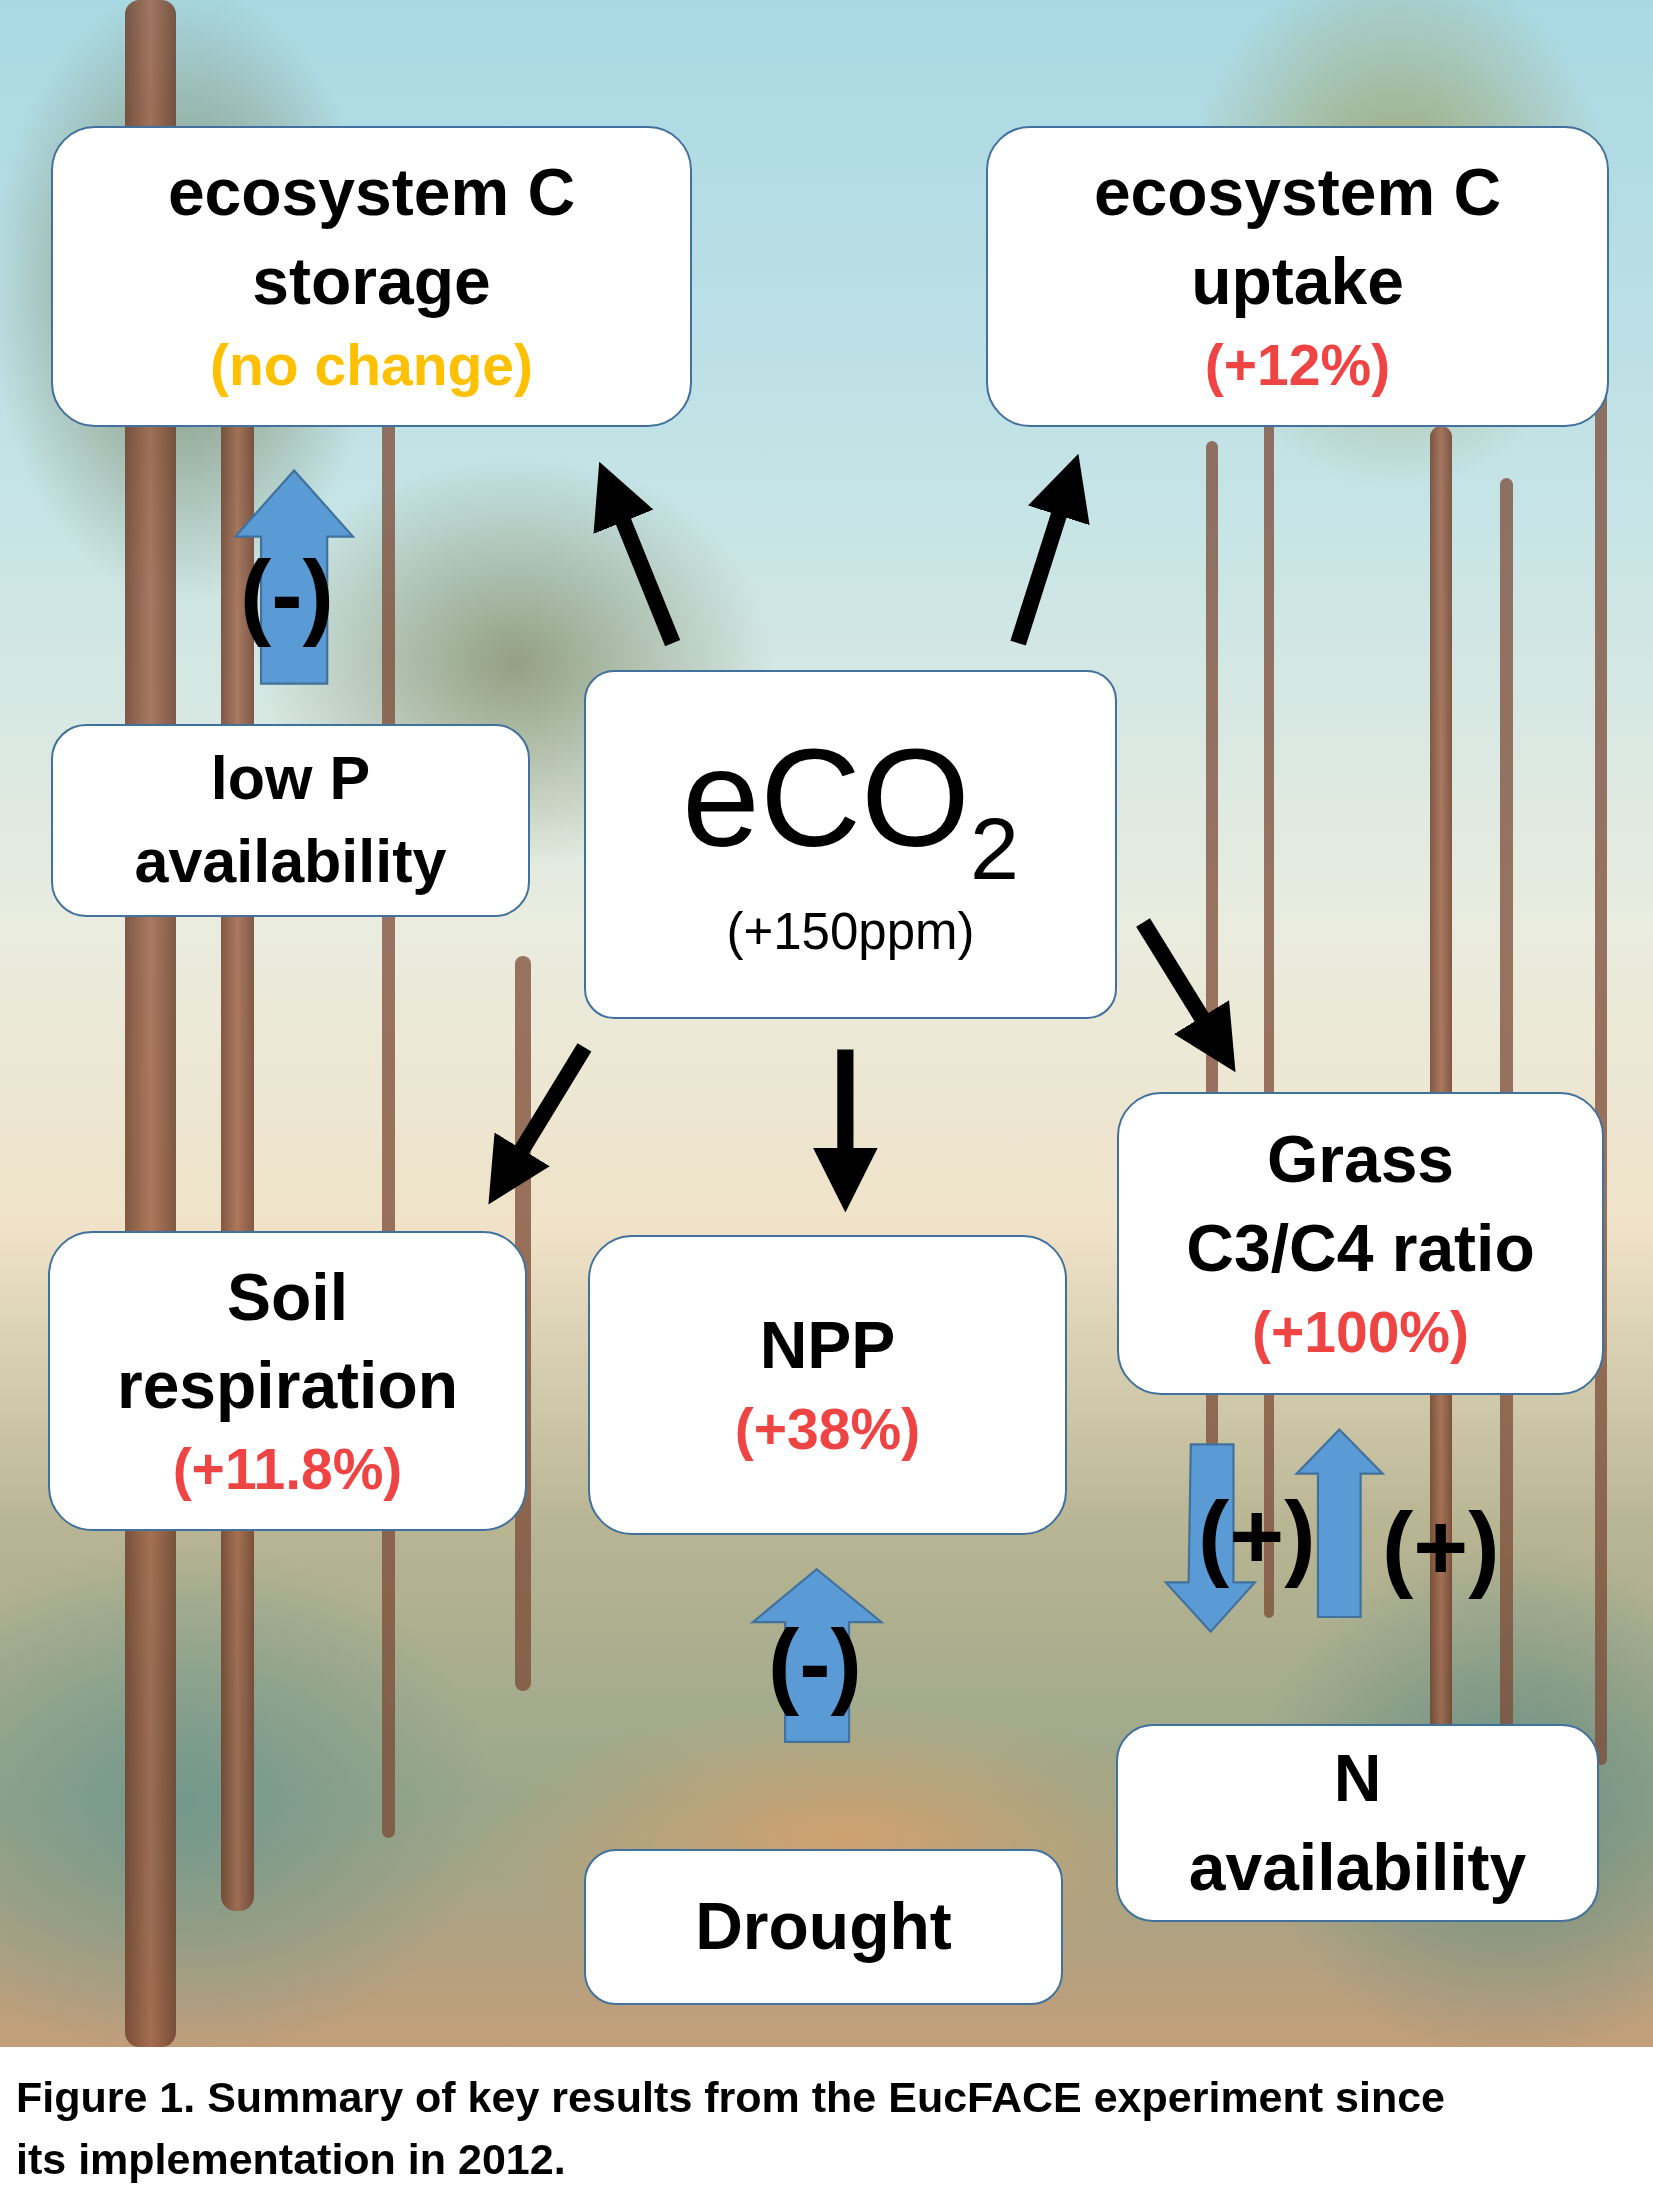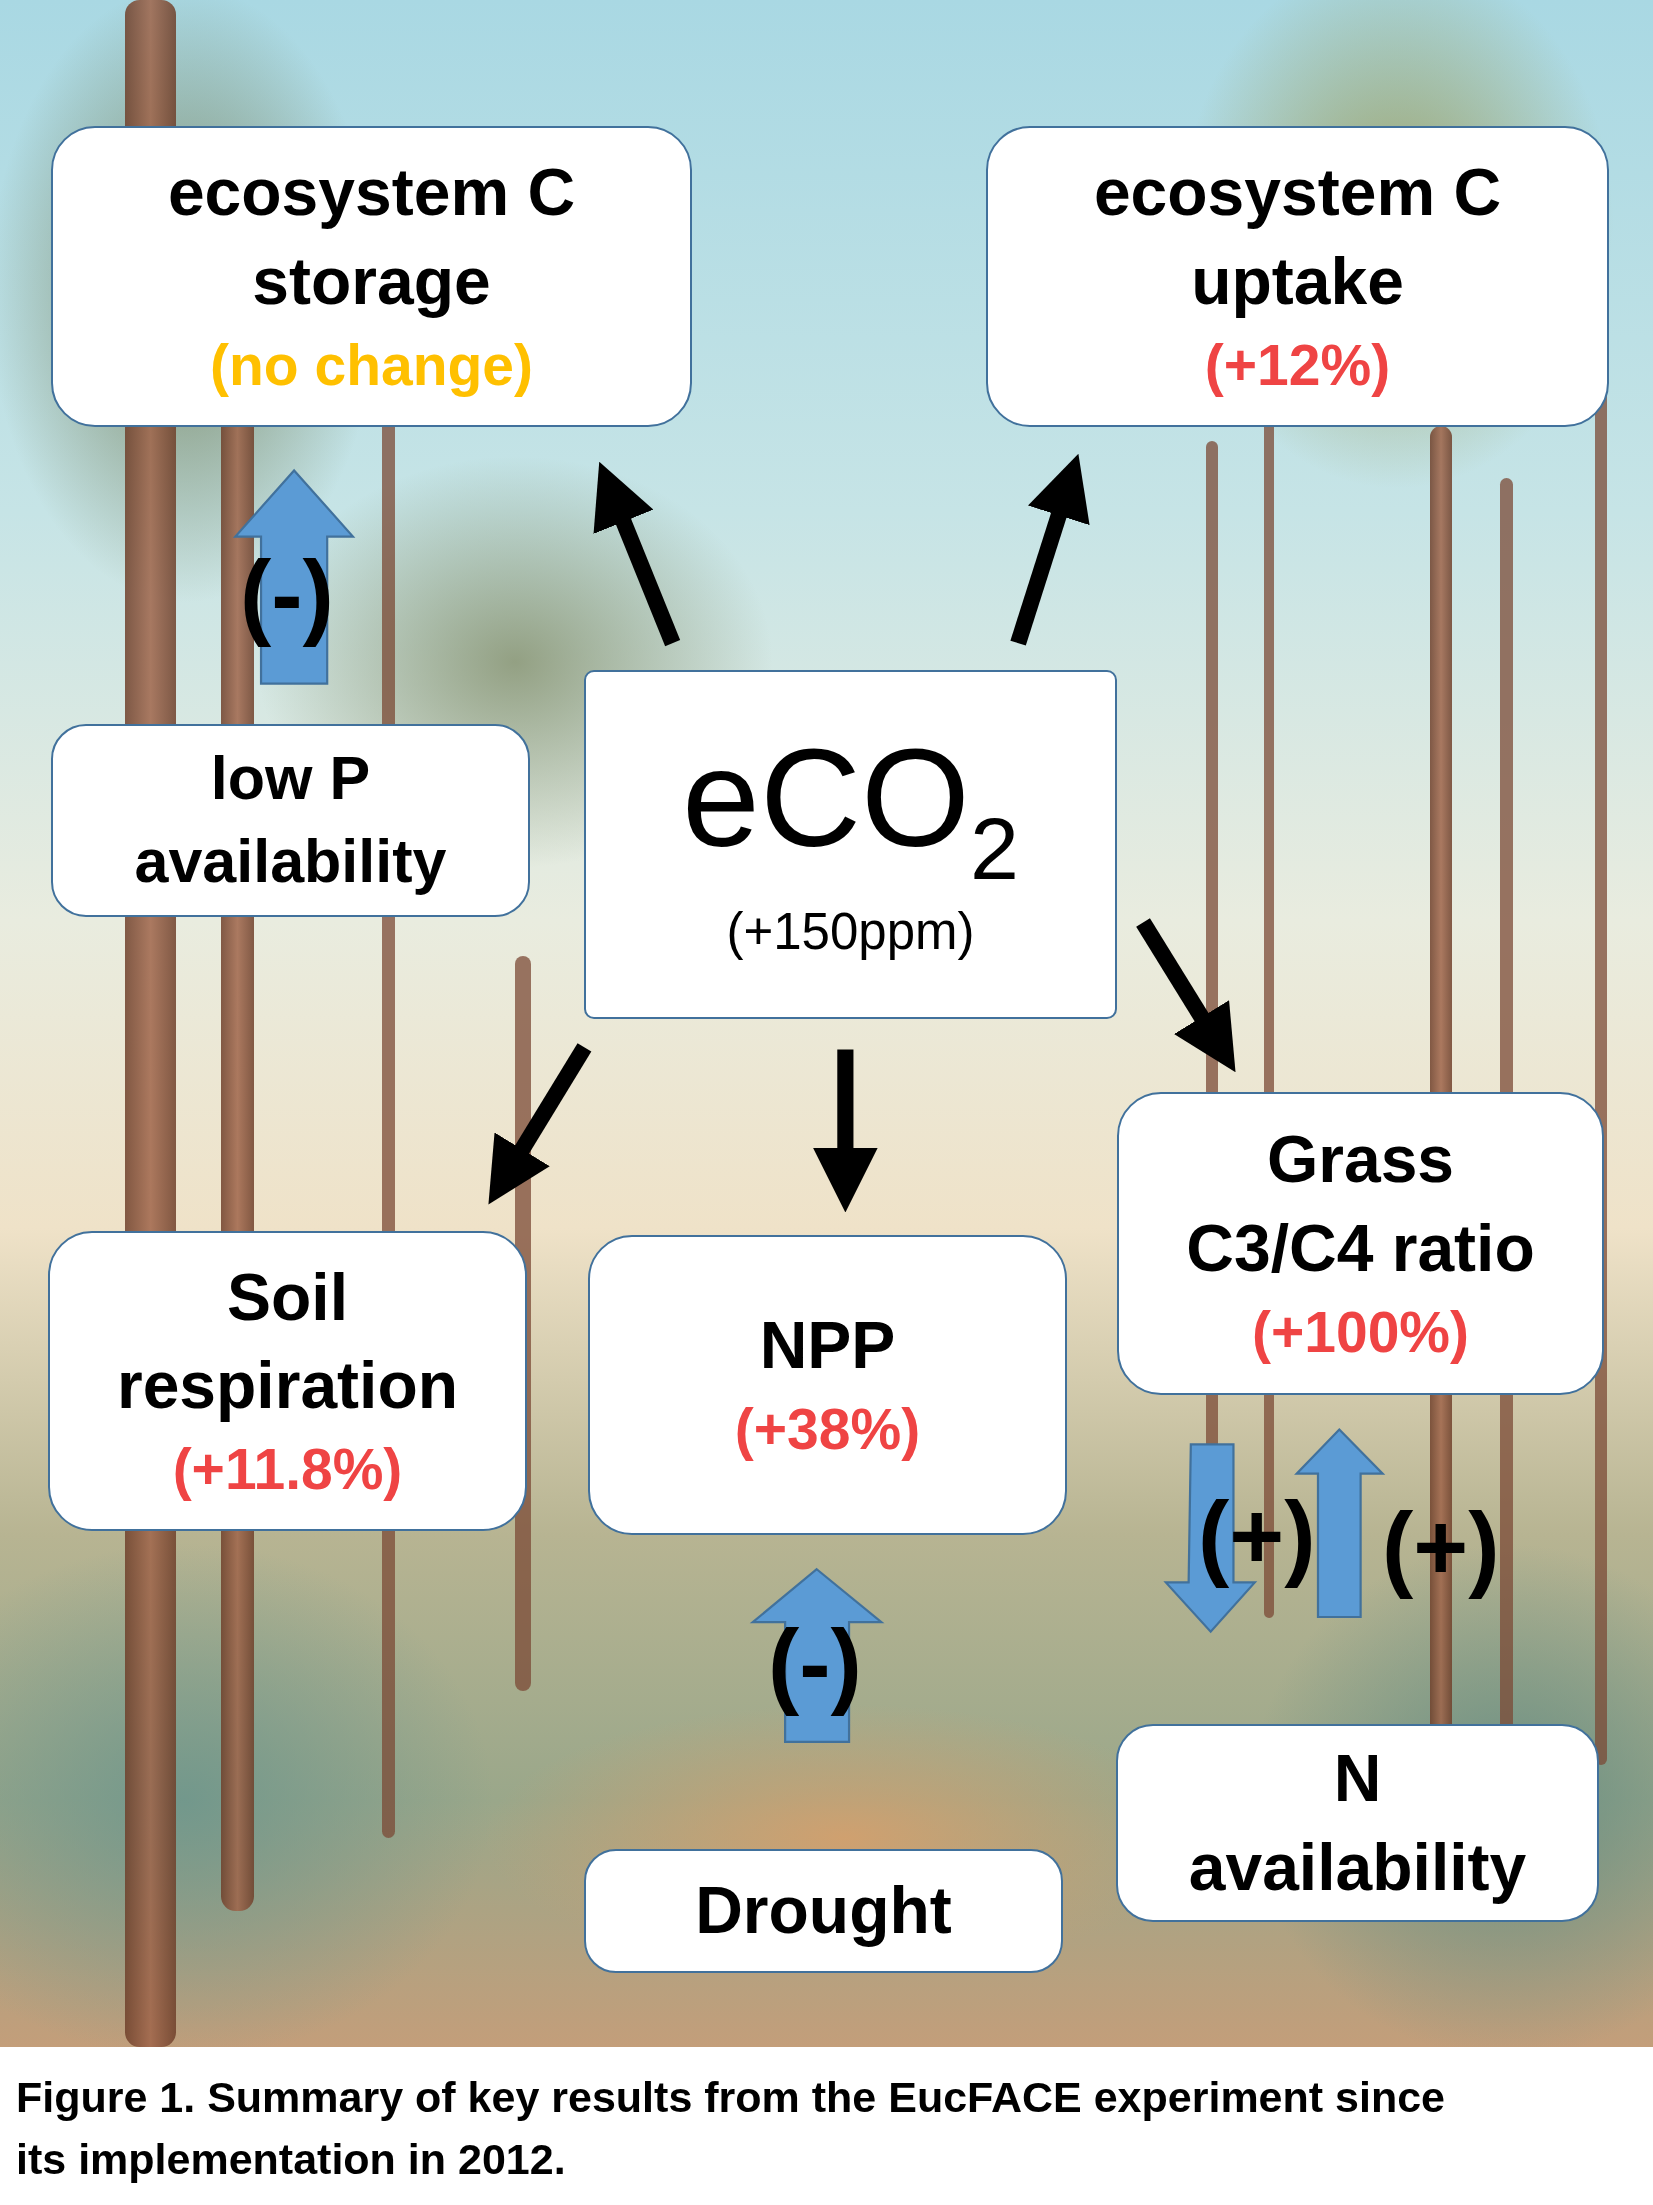--- a/index.html
+++ b/index.html
@@ -97,21 +97,21 @@
   <span class="line lg">ecosystem C</span>
   <span class="line lg">uptake</span>
   <span class="line val green">(+12%)</span>
 </div>
 
 <div class="box" style="left:51px;top:724px;width:479px;height:193px;border-radius:35px;">
   <span class="line md">low P</span>
   <span class="line md">availability</span>
 </div>
 
-<div class="box" style="left:584px;top:670px;width:533px;height:349px;border-radius:10px;">
+<div class="box" style="left:584px;top:670px;width:533px;height:349px;border-radius:30px;">
   <span class="eco-main"><span>eCO</span><sub>2</sub></span>
   <span class="eco-sub">(+150ppm)</span>
 </div>
 
 <div class="box" style="left:48px;top:1231px;width:479px;height:300px;">
   <span class="line lg">Soil</span>
   <span class="line lg">respiration</span>
   <span class="line val green">(+11.8%)</span>
 </div>
 
@@ -124,21 +124,21 @@
   <span class="line lg">Grass</span>
   <span class="line lg">C3/C4 ratio</span>
   <span class="line val green">(+100%)</span>
 </div>
 
 <div class="box" style="left:1116px;top:1724px;width:483px;height:198px;border-radius:37px;">
   <span class="line lg">N</span>
   <span class="line lg">availability</span>
 </div>
 
-<div class="box" style="left:584px;top:1849px;width:479px;height:124px;border-radius:32px;">
+<div class="box" style="left:584px;top:1849px;width:479px;height:156px;border-radius:32px;">
   <span class="line lg">Drought</span>
 </div>
 
 <div class="caption">
   <div>Figure 1. Summary of key results from the EucFACE experiment since</div>
   <div>its implementation in 2012.</div>
 </div>
 
 
 </body></html>

